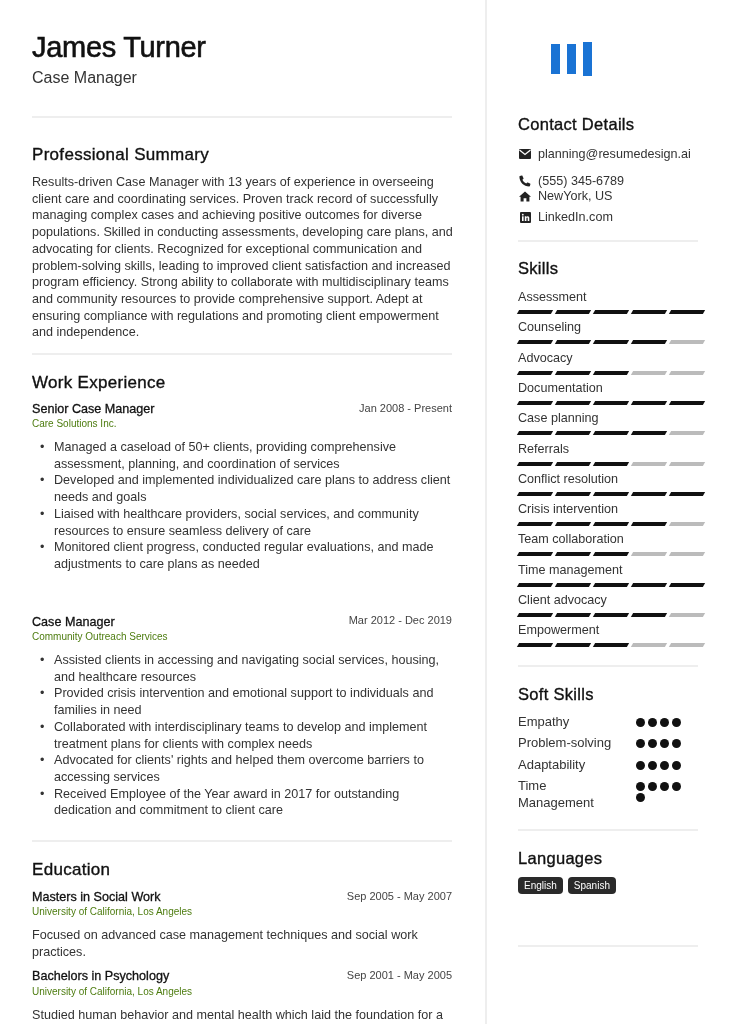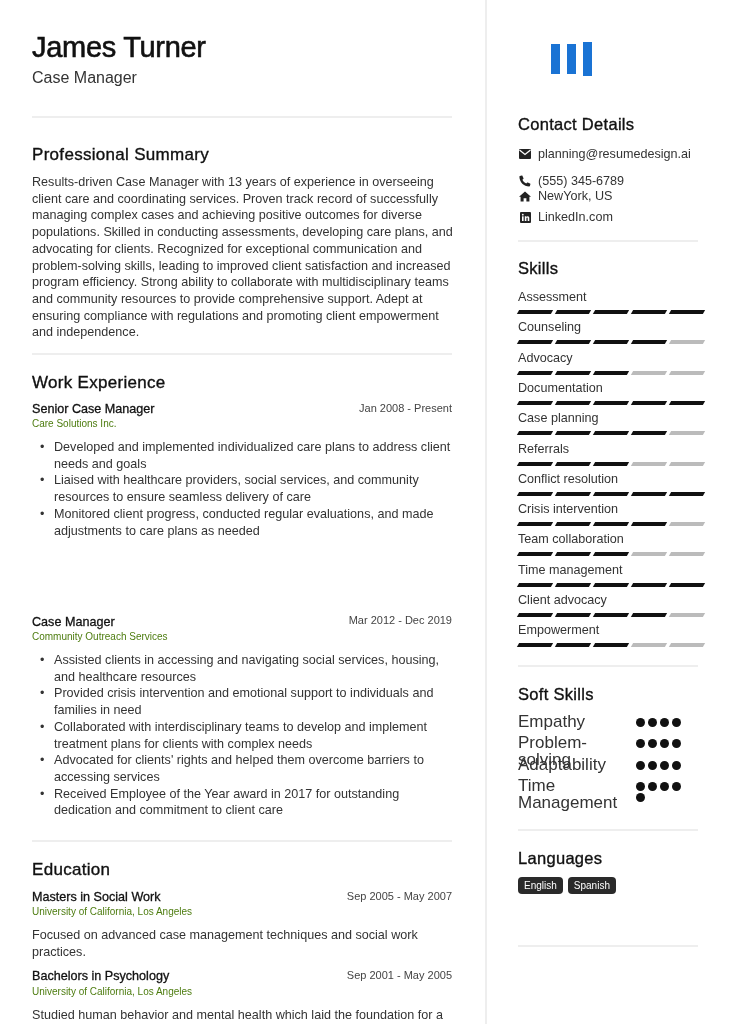--- a/index.html
+++ b/index.html
@@ -30,21 +30,21 @@
   .r-title { position: absolute; left: 0; font-size: 16.5px; color: #111; -webkit-text-stroke: 0.35px #111; letter-spacing: 0.3px; }
   .r-hr { position: absolute; left: 0; width: 180px; height: 2px; background: #eeeeee; }
   .contact { position: absolute; left: 0; display: flex; align-items: center; font-size: 12.6px; color: #333; }
   .contact .ic { width: 14px; height: 12px; margin-right: 6px; display: inline-flex; align-items: center; justify-content: center; }
 
   .skill-label { position: absolute; left: 0; font-size: 12.6px; color: #333; }
   .skill-bar { position: absolute; left: 0; display: flex; gap: 4px; }
   .skill-bar i { display: block; width: 34px; height: 4px; background: #111; transform: skewX(-30deg); }
   .skill-bar i.off { background: #bbbbbb; }
 
-  .soft-label { position: absolute; left: 0; font-size: 17px; color: #333; line-height: 16.5px; width: 110px; }
+  .soft-label { position: absolute; left: 0; font-size: 13px; color: #333; line-height: 16.5px; width: 110px; }
   .dots { position: absolute; left: 118px; width: 48px; display: flex; flex-wrap: wrap; gap: 2px 3px; }
   .dots b { display: block; width: 9px; height: 9px; border-radius: 50%; background: #111; }
 
   .langs { position: absolute; left: 0; display: flex; gap: 5px; }
   .lang { background: #2a2a2a; color: #fff; font-size: 10px; padding: 3px 6px; border-radius: 4px; }
 </style>
 </head>
 <body>
 
 <div class="left">
@@ -55,20 +55,21 @@
   <div class="sec-title" style="top:145px">Professional Summary</div>
   <div class="para" style="top:174px">Results-driven Case Manager with 13 years of experience in overseeing client care and coordinating services. Proven track record of successfully managing complex cases and achieving positive outcomes for diverse populations. Skilled in conducting assessments, developing care plans, and advocating for clients. Recognized for exceptional communication and problem-solving skills, leading to improved client satisfaction and increased program efficiency. Strong ability to collaborate with multidisciplinary teams and community resources to provide comprehensive support. Adept at ensuring compliance with regulations and promoting client empowerment and independence.</div>
   <div class="hr" style="top:353px"></div>
 
   <div class="sec-title" style="top:373px">Work Experience</div>
 
   <div class="job-title" style="top:402px">Senior Case Manager</div>
   <div class="job-date" style="top:402px">Jan 2008 - Present</div>
   <div class="job-org" style="top:418px">Care Solutions Inc.</div>
   <ul class="bullets" style="top:439px">
+    <li>Managed a caseload of 50+ clients, providing comprehensive assessment, planning, and coordination of services</li>
     <li>Developed and implemented individualized care plans to address client needs and goals</li>
     <li>Liaised with healthcare providers, social services, and community resources to ensure seamless delivery of care</li>
     <li>Monitored client progress, conducted regular evaluations, and made adjustments to care plans as needed</li>
   </ul>
 
   <div class="job-title" style="top:615px">Case Manager</div>
   <div class="job-date" style="top:614px">Mar 2012 - Dec 2019</div>
   <div class="job-org" style="top:631px">Community Outreach Services</div>
   <ul class="bullets" style="top:652px">
     <li>Assisted clients in accessing and navigating social services, housing, and healthcare resources</li>

